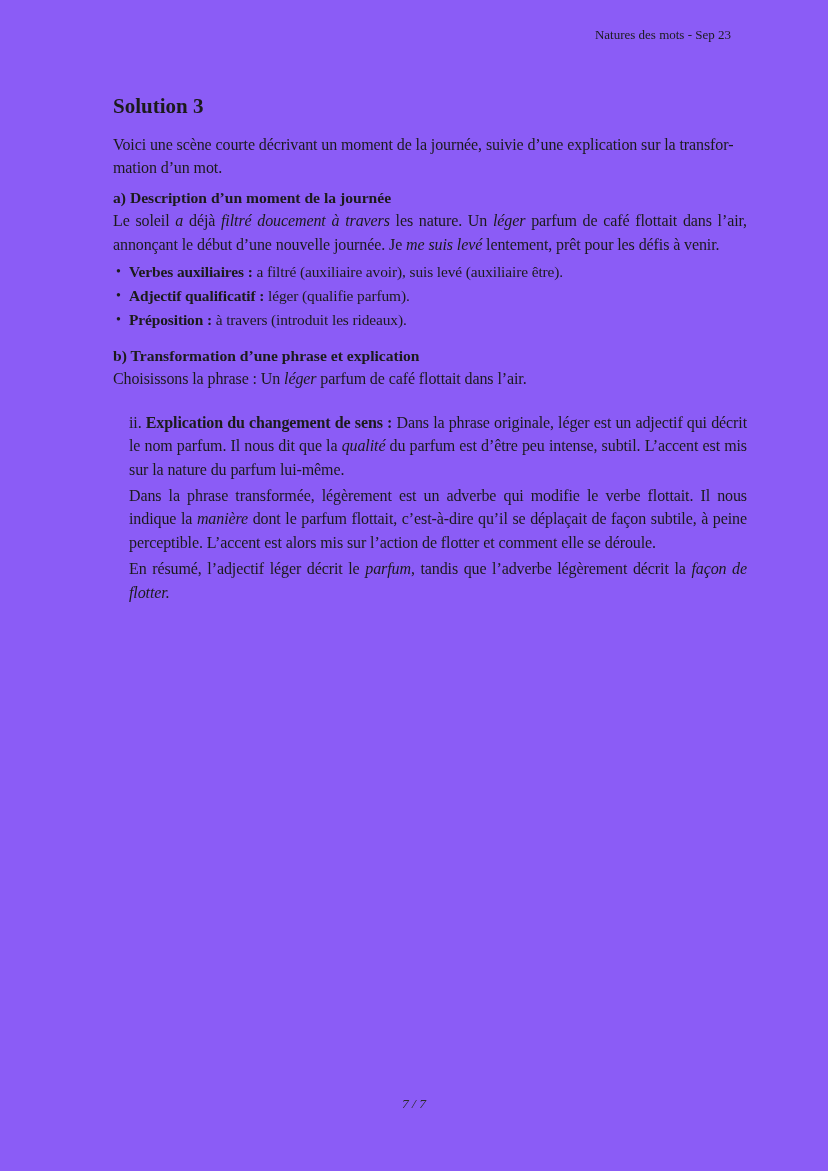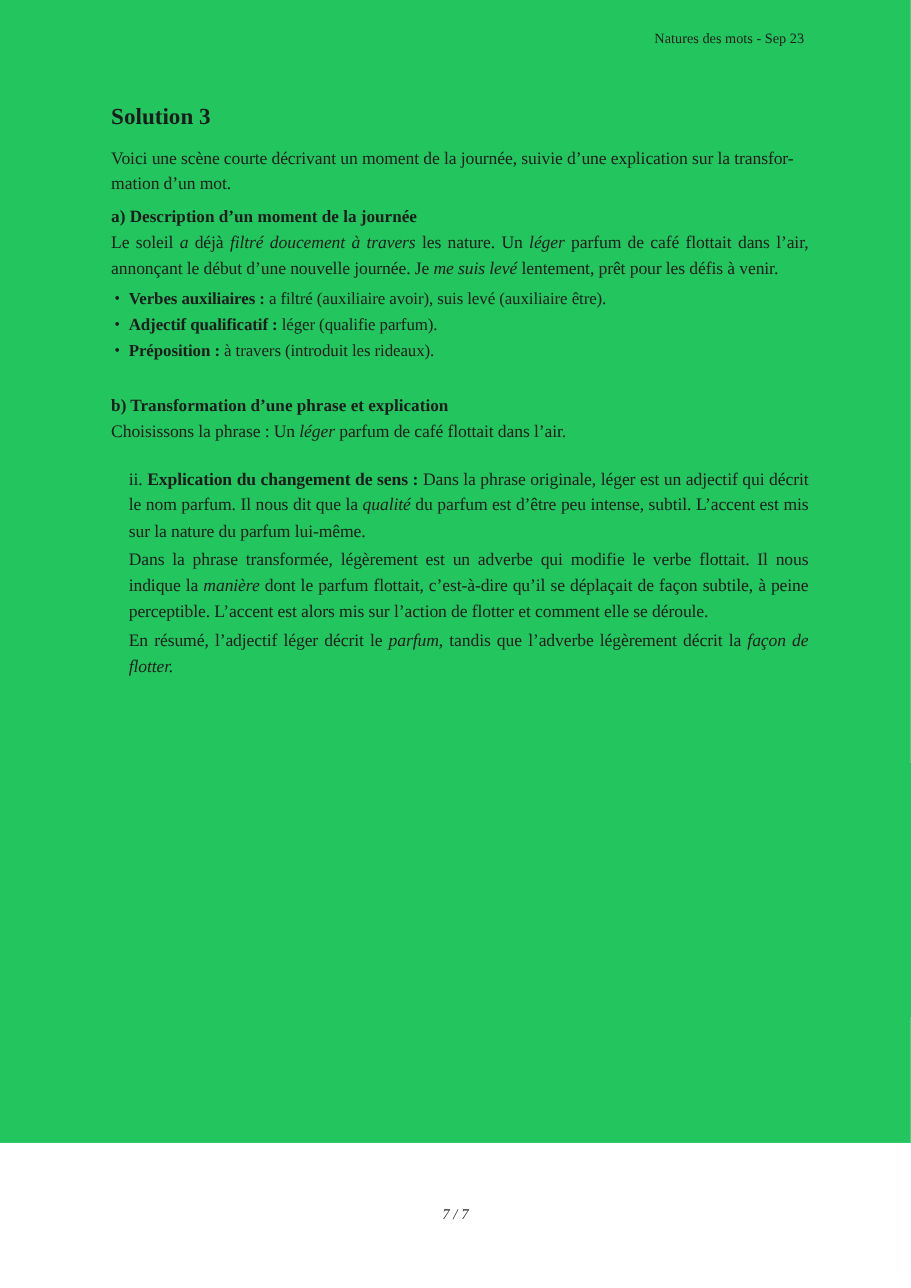--- a/index.html
+++ b/index.html
@@ -8,36 +8,36 @@
     background: #ffffff;
   }
   body {
     width: 828px;
     height: 1171px;
     overflow: hidden;
   }
   .page {
     position: relative;
     width: 828px;
-    height: 1039px;
-    background: #22c55e;
+    height: 1171px;
+    background: #8b5cf6;
     font-family: "Liberation Serif", "DejaVu Serif", serif;
     color: #1b1b1b;
   }
   .header {
     position: absolute;
     top: 27px;
     right: 97px;
     font-size: 13px;
     line-height: 15px;
     color: #1b1b1b;
   }
   .content {
     position: absolute;
-    left: 101px;
+    left: 113px;
     top: 0;
     width: 634px;
   }
   .title {
     font-size: 21px;
     font-weight: bold;
     line-height: 26px;
     margin: 93px 0 0 0;
   }
   .h2 {
@@ -73,21 +73,21 @@
     font-size: 14px;
   }
   .indent { padding-left: 16px; }
   .b { font-weight: bold; }
   .i { font-style: italic; }
   .mt-3  { margin-top: 3px; }
   .mt-4  { margin-top: 4px; }
   .mt-6  { margin-top: 6px; }
   .mt-14 { margin-top: 14px; }
   .mt-20 { margin-top: 20px; }
-  .mt-22 { margin-top: 26px; font-family: Liberation Serif, serif; }
+  .mt-22 { margin-top: 12px; font-family: Liberation Serif, serif; }
   .footer {
     position: absolute;
     top: 1096px;
     left: 0;
     right: 0;
     text-align: center;
     font-size: 13.5px;
     color: #2b2b2b;
     font-style: italic;
   }

